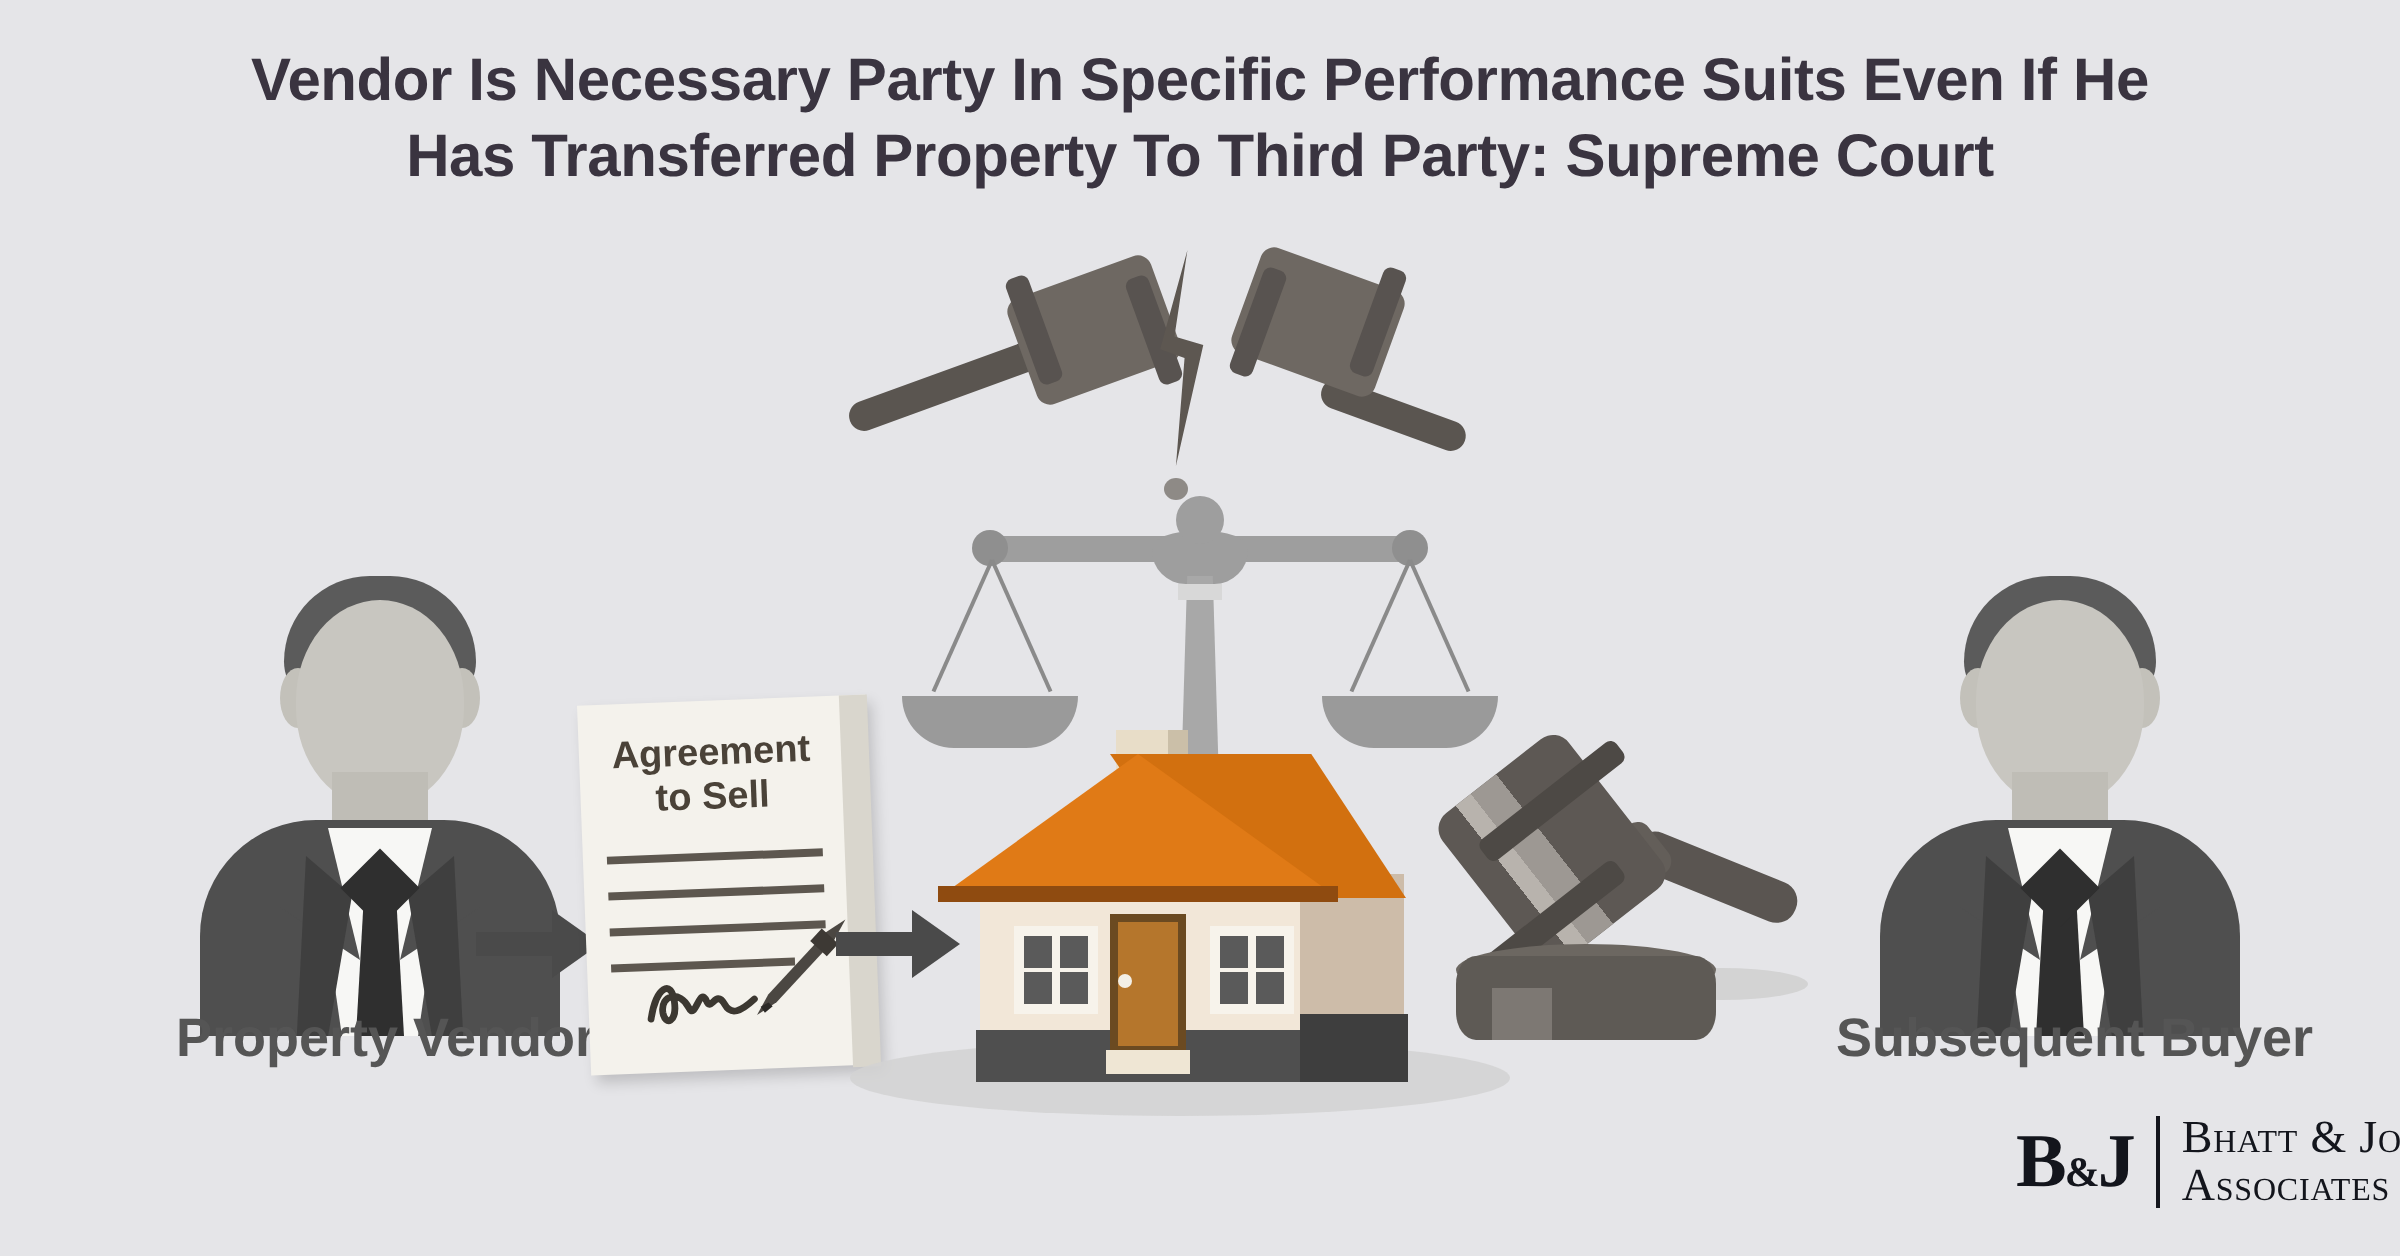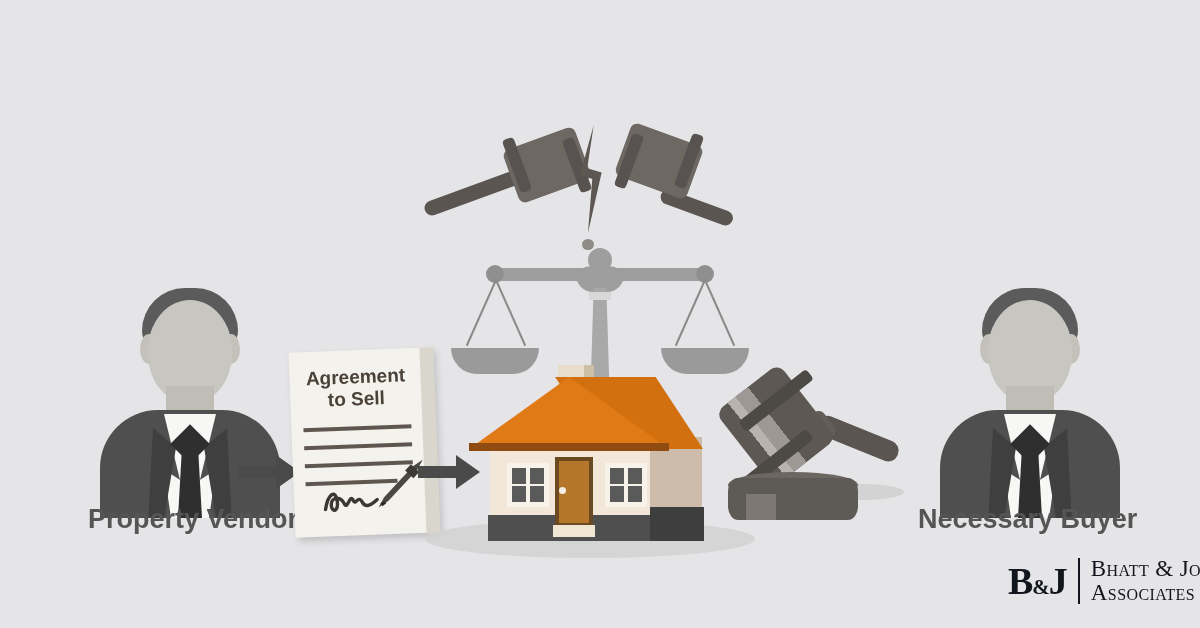--- a/index.html
+++ b/index.html
@@ -355,20 +355,24 @@
     font-size: 23px; color: #13151c; letter-spacing: 0.4px;
     font-variant: small-caps;
     white-space: nowrap;
   }
 </style>
 </head>
 <body>
 
 <div id="canvas">
 
+  <div id="title-block">
+    <div class="title-line">Vendor Is Necessary Party In Specific Performance Suits Even If He</div>
+    <div class="title-line">Has Transferred Property To Third Party: Supreme Court</div>
+  </div>
 
   <div id="broken-gavel">
 
     <div class="bg-handle" style="left:0px; top:78px; width:112px; transform:rotate(-20deg); transform-origin:left center;"></div>
     <div class="bg-head" style="left:84px; top:12px; width:76px; transform:rotate(-20deg);"></div>
     <div class="bg-band" style="left:86px; top:12px; transform:rotate(-20deg);"></div>
     <div class="bg-band" style="left:146px; top:12px; transform:rotate(-20deg);"></div>
 
     <div class="bg-crack"></div>
     <div class="bg-dot"></div>
@@ -493,21 +497,21 @@
     <div class="p-neck"></div>
     <div class="p-body"></div>
     <div class="p-shirt"></div>
     <div class="p-collar-l"></div>
     <div class="p-collar-r"></div>
     <div class="p-lapel-l"></div>
     <div class="p-lapel-r"></div>
     <div class="p-tie"></div>
     <div class="p-knot"></div>
   </div>
-  <div class="person-label" style="left:918px; top:504px;">Necessary Buyer</div>
+  <div class="person-label" style="left:918px; top:504px;">Subsequent Buyer</div>
 
   <div id="logo">
     <div class="logo-mark"><span>B</span><span class="amp">&amp;</span><span>J</span></div>
     <div class="logo-divider"></div>
     <div class="logo-text">
       <div class="l1">Bhatt &amp; Joshi</div>
       <div class="l2">Associates</div>
     </div>
   </div>
 

